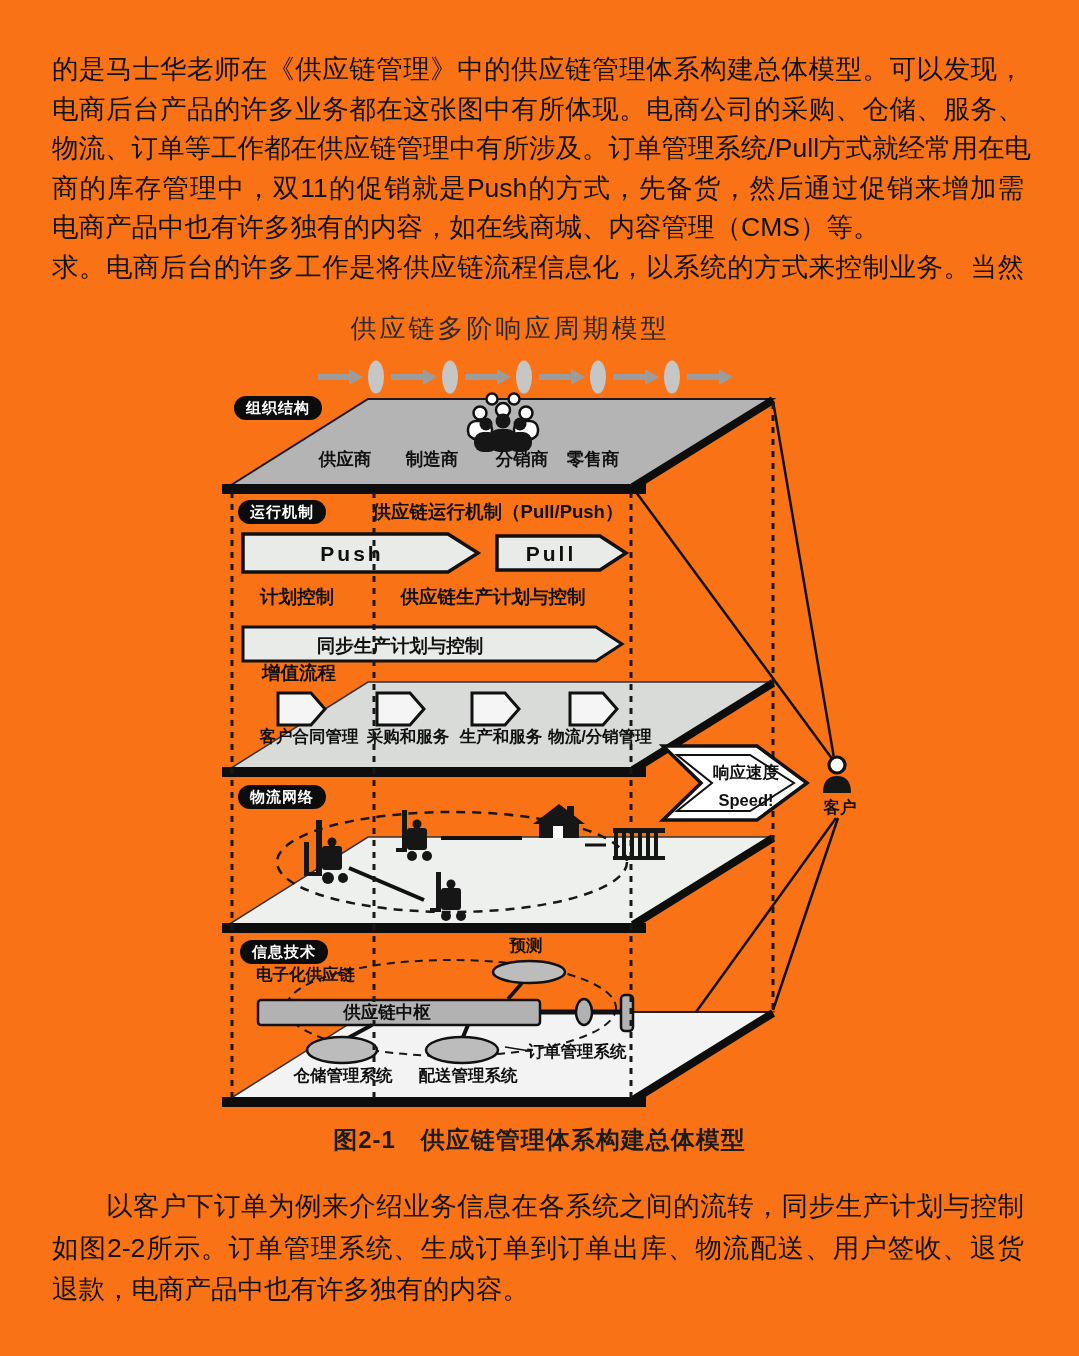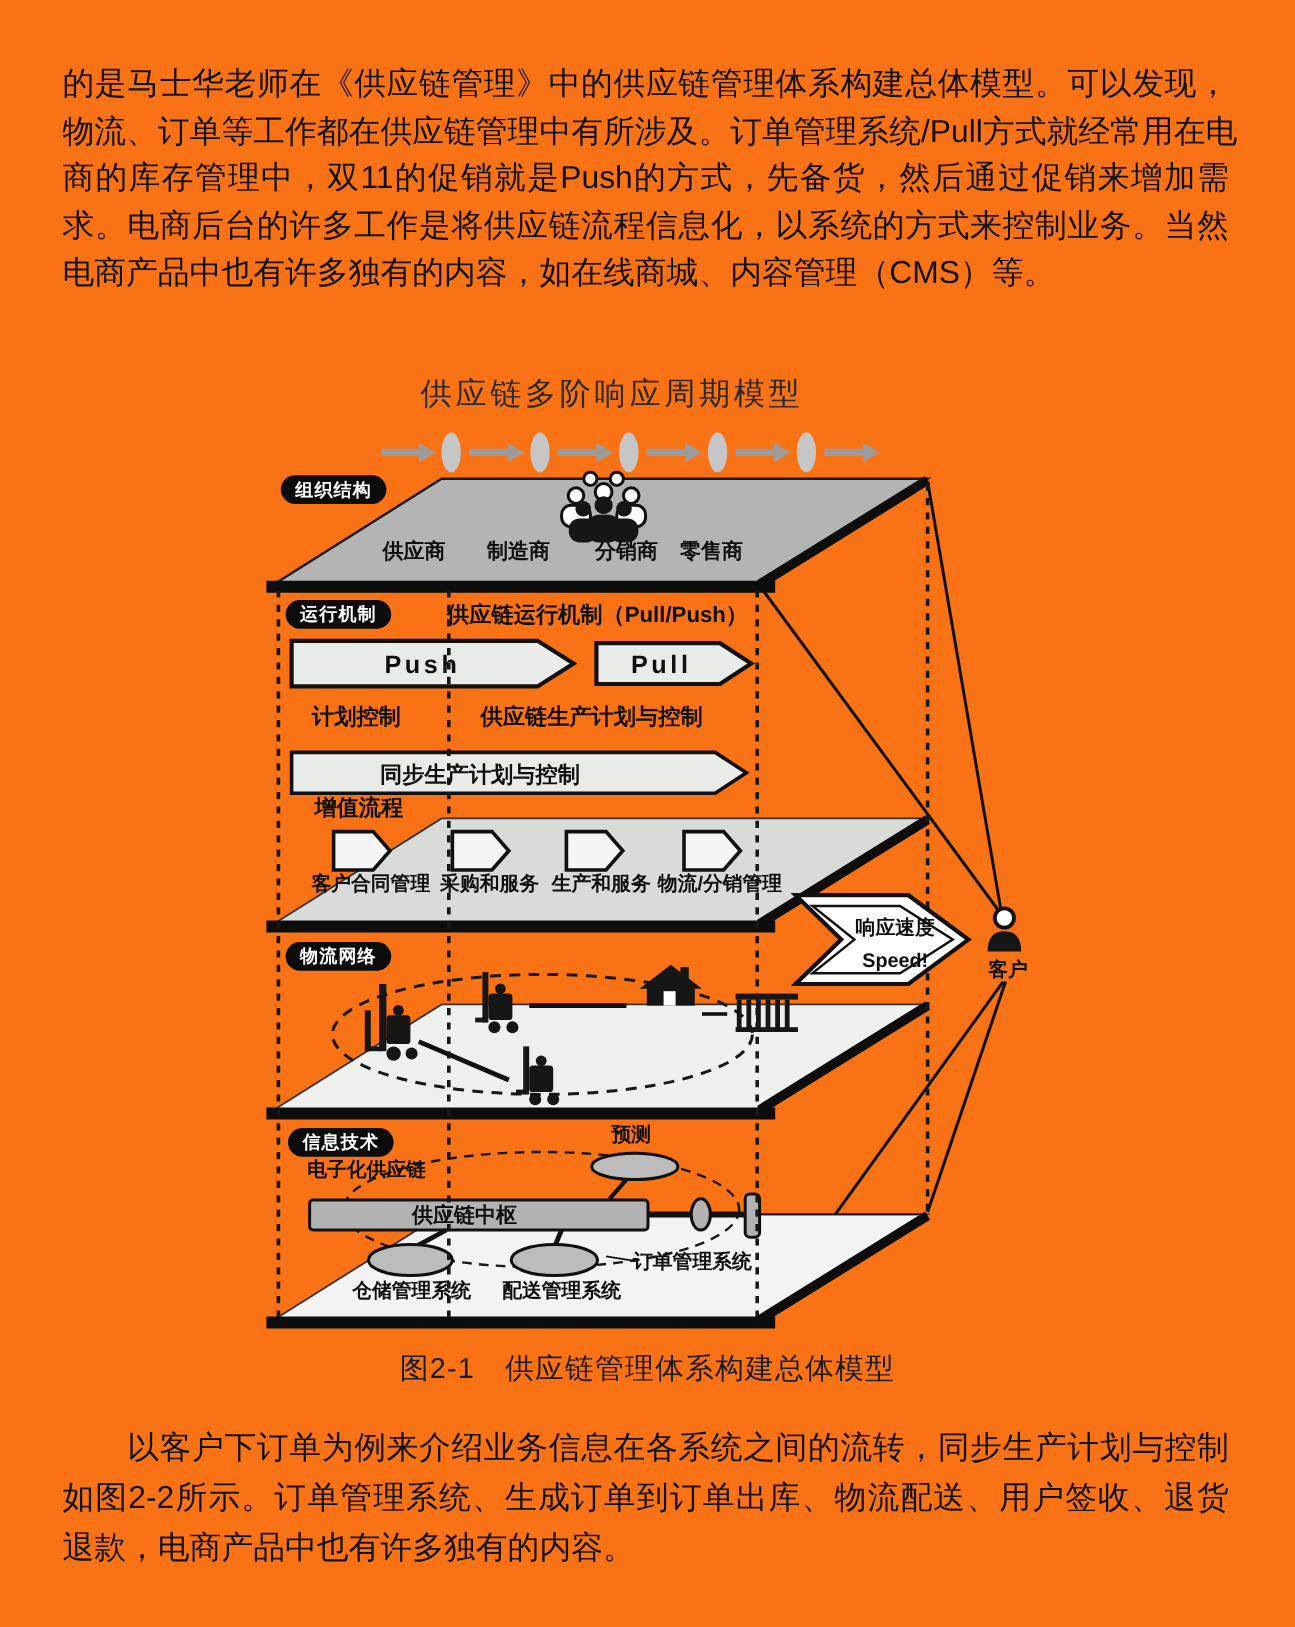--- a/index.html
+++ b/index.html
@@ -7,21 +7,21 @@
         font-family:"Liberation Sans","DejaVu Sans",sans-serif;color:#121212;}
   .para{position:absolute;left:52px;width:972px;font-size:26.5px;color:#121212;}
   .para .line{height:39.5px;line-height:39.5px;white-space:nowrap;
               text-align:justify;text-align-last:justify;}
   .para .line.last{text-align-last:left;white-space:normal;}
   .para2 .line{height:41.5px;line-height:41.5px;}
   .indent{padding-left:54px;}
   #para1{top:50px;}
   #para2{top:1186px;}
   .caption{position:absolute;top:1124px;left:0;width:1079px;text-align:center;
-           font-size:24px;font-weight:400;color:#1c1c1c;letter-spacing:1px;}
+           font-size:24px;font-weight:700;color:#1c1c1c;letter-spacing:1px;}
   svg{position:absolute;left:0;top:300px;}
   svg text{font-family:"Liberation Sans","DejaVu Sans",sans-serif;fill:#101010;}
   .lbl{font-weight:bold;font-size:16.5px;}
   .lbl17{font-weight:bold;font-size:17.5px;}
   .lbl18{font-weight:bold;font-size:18.5px;}
   .badge-t{font-weight:bold;font-size:15px;fill:#ffffff;letter-spacing:1px;}
   .fig-title{font-size:26px;font-weight:500;letter-spacing:3px;fill:#2a2a2a;}
   .pushpull{font-weight:bold;font-size:21px;letter-spacing:3px;}
   .dash{stroke:#181818;stroke-width:3;stroke-dasharray:6 6;fill:none;}
   .thick{stroke:#0d0d0d;stroke-width:10;}
@@ -30,24 +30,25 @@
   .conn{stroke:#111;}
   .blk{fill:#161616;}
 </style>
 </head>
 <body>
 
 <div class="page">
 
   <div id="para1" class="para">
     <div class="line">的是马士华老师在《供应链管理》中的供应链管理体系构建总体模型。可以发现，</div>
+    <div class="line">电商后台产品的许多业务都在这张图中有所体现。电商公司的采购、仓储、服务、</div>
     <div class="line">物流、订单等工作都在供应链管理中有所涉及。订单管理系统/Pull方式就经常用在电</div>
     <div class="line">商的库存管理中，双11的促销就是Push的方式，先备货，然后通过促销来增加需</div>
+    <div class="line last">电商产品中也有许多独有的内容，如在线商城、内容管理（CMS）等。</div>
     <div class="line">求。电商后台的许多工作是将供应链流程信息化，以系统的方式来控制业务。当然</div>
-    <div class="line last">电商产品中也有许多独有的内容，如在线商城、内容管理（CMS）等。</div>
   </div>
 
   <svg width="1079" height="815" viewBox="0 300 1079 815">
 
     <text x="510" y="337" text-anchor="middle" class="fig-title">供应链多阶响应周期模型</text>
 
     <g>
       <g>
         <line x1="318" y1="377" x2="350" y2="377" stroke-width="6" stroke="#9c9c9c"></line>
         <polygon points="349,369 363,377 349,385" fill="#9c9c9c"></polygon>

